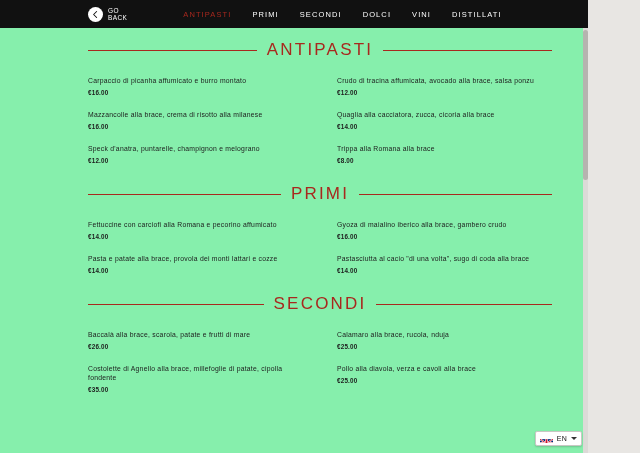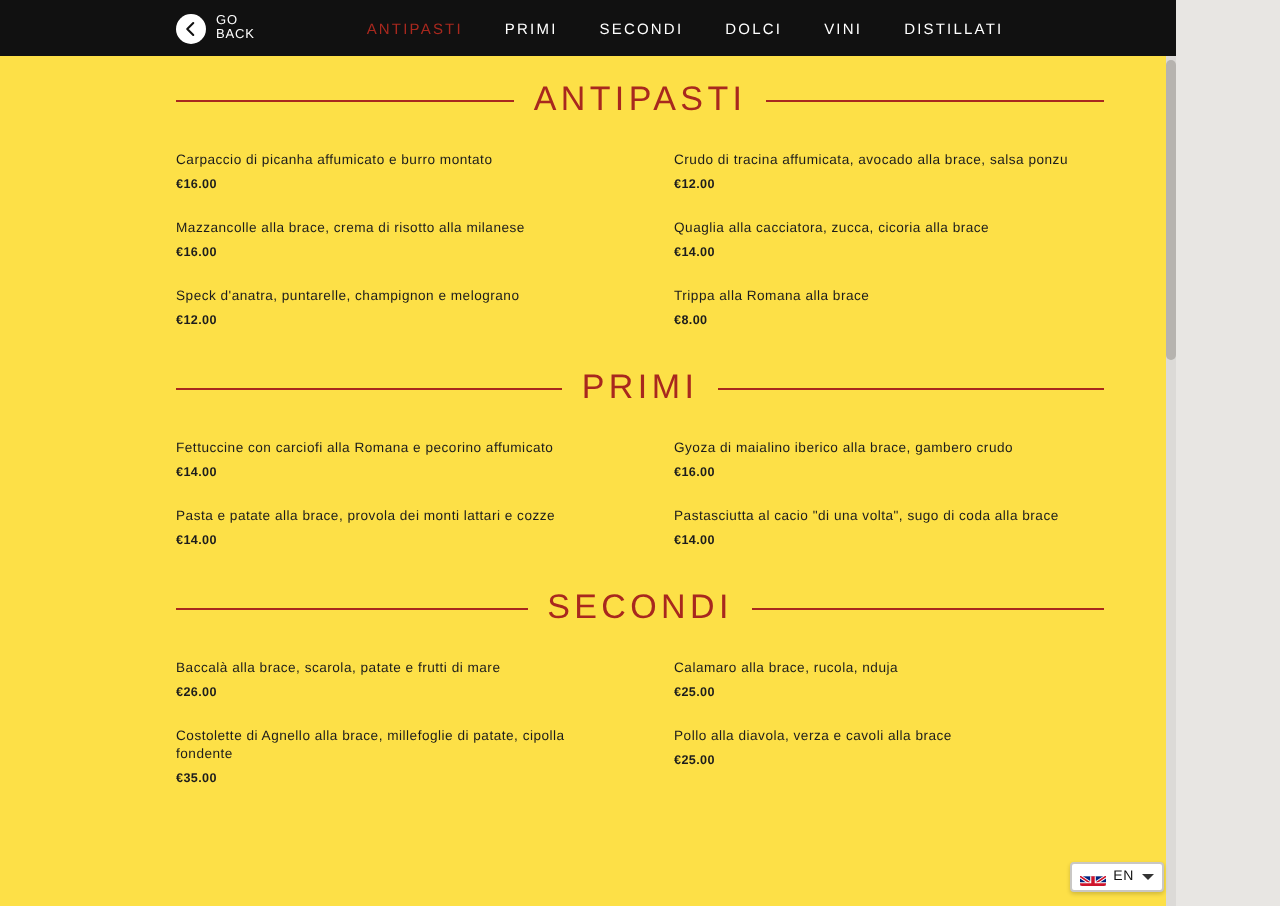--- a/index.html
+++ b/index.html
@@ -7,21 +7,21 @@
     width: 640px;
     height: 453px;
     overflow: hidden;
     background: #e8e6e3;
     font-family: "Liberation Sans", sans-serif;
   }
   .page {
     position: relative;
     width: 588px;
     height: 453px;
-    background: #fde047;
+    background: #86efac;
     overflow: hidden;
   }
   
   .topbar {
     position: absolute;
     top: 0; left: 0;
     width: 640px;
     height: 28px;
     background: #111111;
     display: flex;

